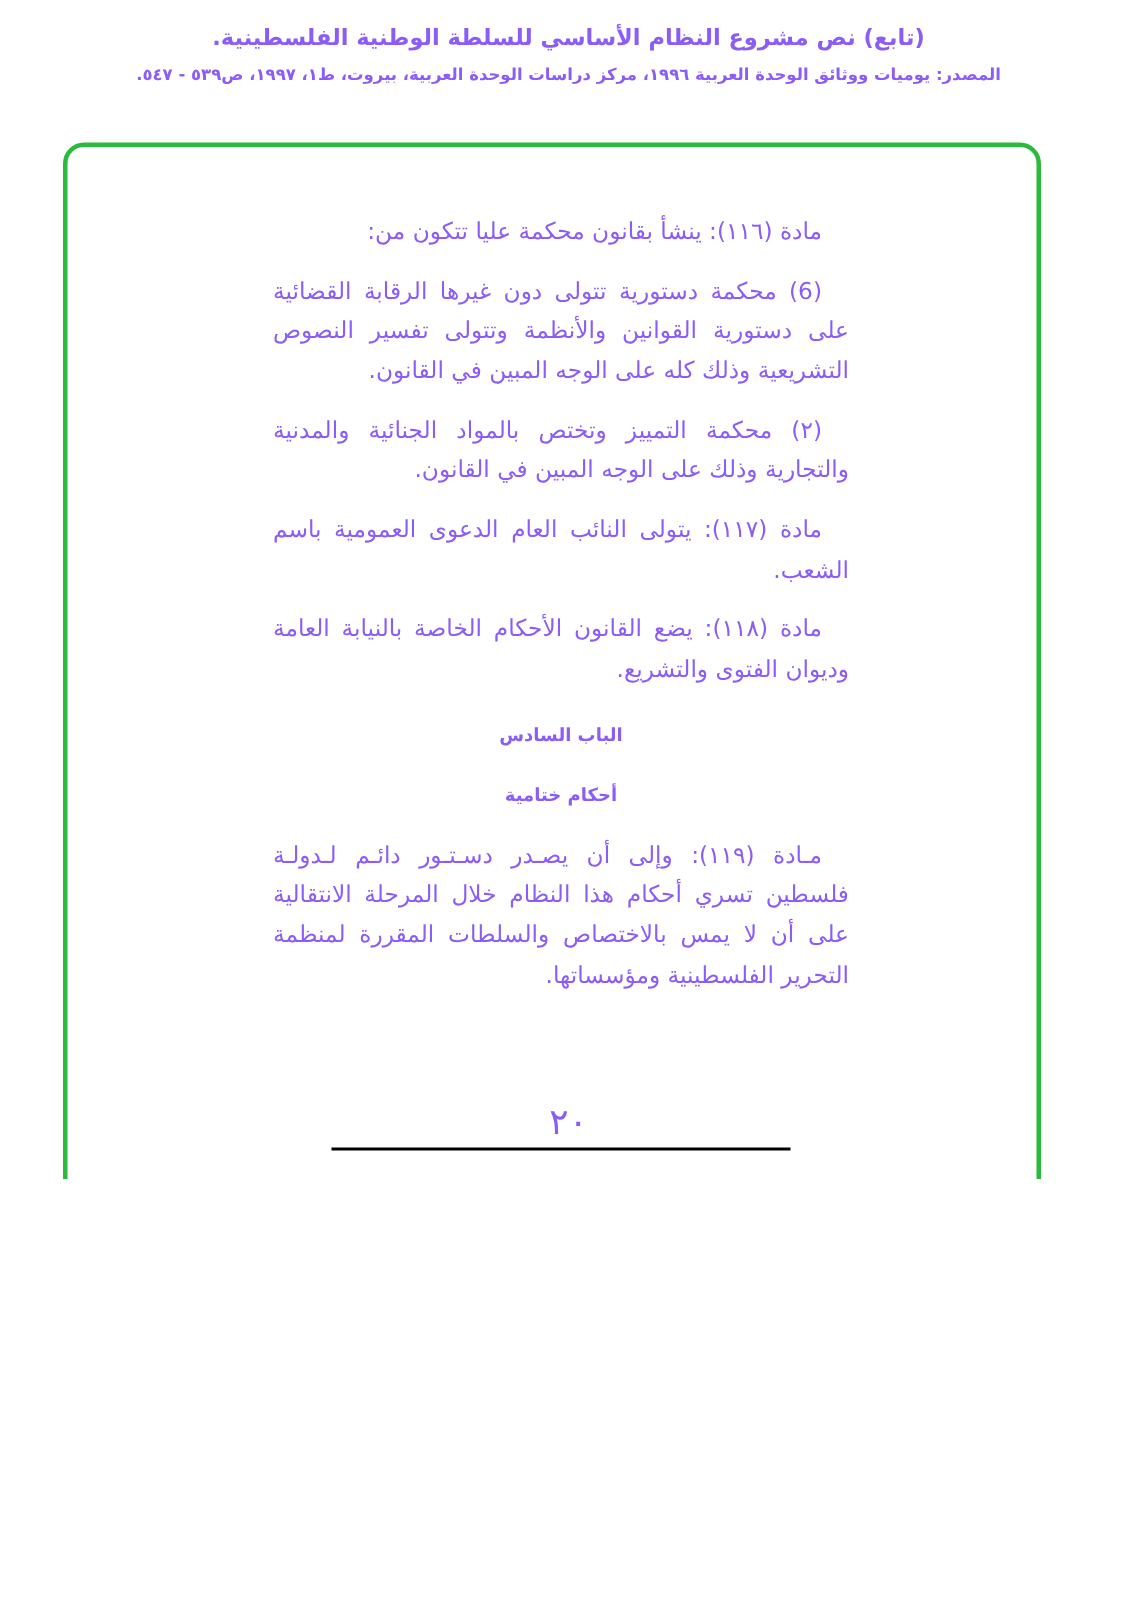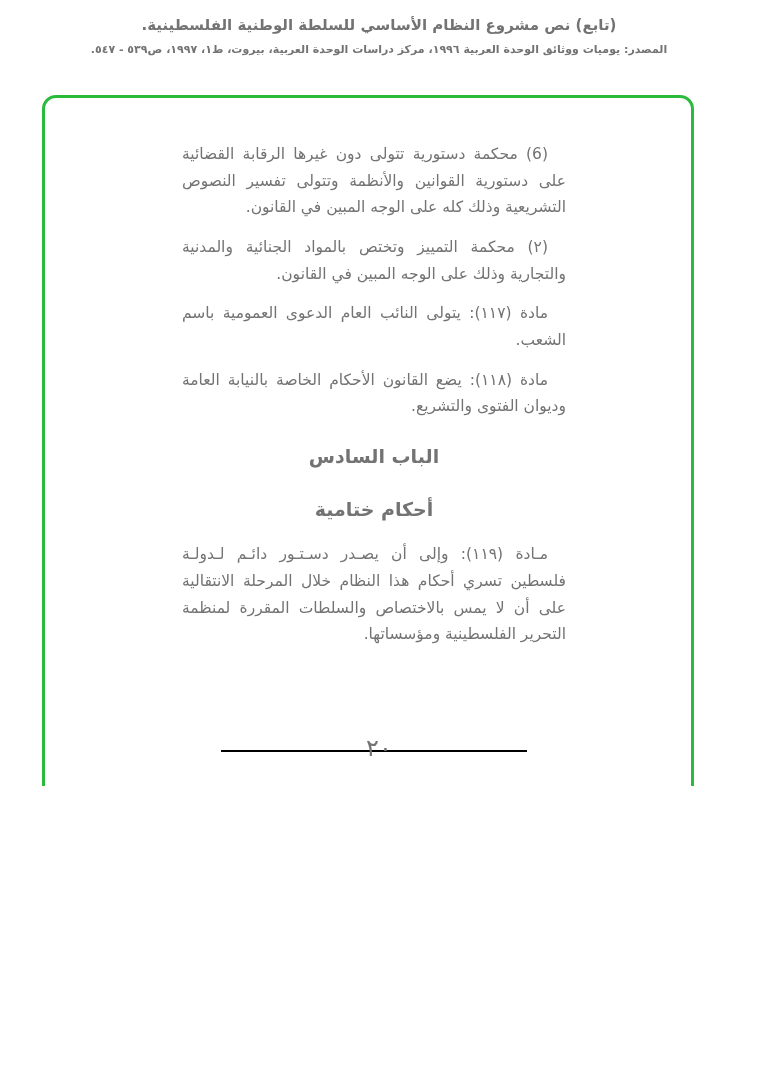--- a/index.html
+++ b/index.html
@@ -7,21 +7,21 @@
     padding: 0;
     background: #ffffff;
   }
   .page {
     position: relative;
     width: 758px;
     height: 786px;
     background: #ffffff;
     overflow: hidden;
     font-family: "DejaVu Sans", sans-serif;
-    color: #737373;
+    color: #8b5cf6;
   }
   
   .doc-header {
     position: absolute;
     top: 16px;
     left: 0;
     right: 0;
     text-align: center;
     direction: rtl;
   }
@@ -63,21 +63,21 @@
   }
   .para {
     margin: 0 0 13px 0;
     text-indent: 18px;
   }
   .heading {
     margin: 20px 0 16px 0;
     text-indent: 0;
     text-align: center;
     font-weight: bold;
-    font-size: 19px;
+    font-size: 12px;
   }
   .divider {
     margin: 102px auto 0 auto;
     width: 306px;
     height: 2px;
     background: #000000;
   }
   
   .page-number {
     position: absolute;
@@ -95,20 +95,21 @@
 <div class="page">
 
   <div class="doc-header">
     <div class="doc-title">(تابع) نص مشروع النظام الأساسي للسلطة الوطنية الفلسطينية.</div>
     <div class="doc-source">المصدر: يوميات ووثائق الوحدة العربية ١٩٩٦، مركز دراسات الوحدة العربية، بيروت، ط١، ١٩٩٧، ص٥٣٩ - ٥٤٧.</div>
   </div>
 
   <div class="green-frame"></div>
 
   <div class="content">
+    <p class="para">مادة (١١٦): ينشأ بقانون محكمة عليا تتكون من:</p>
     <p class="para">(6) محكمة دستورية تتولى دون غيرها الرقابة القضائية على دستورية القوانين والأنظمة وتتولى تفسير النصوص التشريعية وذلك كله على الوجه المبين في القانون.</p>
     <p class="para">(٢) محكمة التمييز وتختص بالمواد الجنائية والمدنية والتجارية وذلك على الوجه المبين في القانون.</p>
     <p class="para">مادة (١١٧): يتولى النائب العام الدعوى العمومية باسم الشعب.</p>
     <p class="para">مادة (١١٨): يضع القانون الأحكام الخاصة بالنيابة العامة وديوان الفتوى والتشريع.</p>
     <p class="heading">الباب السادس</p>
     <p class="heading">أحكام ختامية</p>
     <p class="para">مـادة (١١٩): وإلى أن يصـدر دسـتـور دائـم لـدولـة فلسطين تسري أحكام هذا النظام خلال المرحلة الانتقالية على أن لا يمس بالاختصاص والسلطات المقررة لمنظمة التحرير الفلسطينية ومؤسساتها.</p>
 
     <div class="divider"></div>
   </div>

